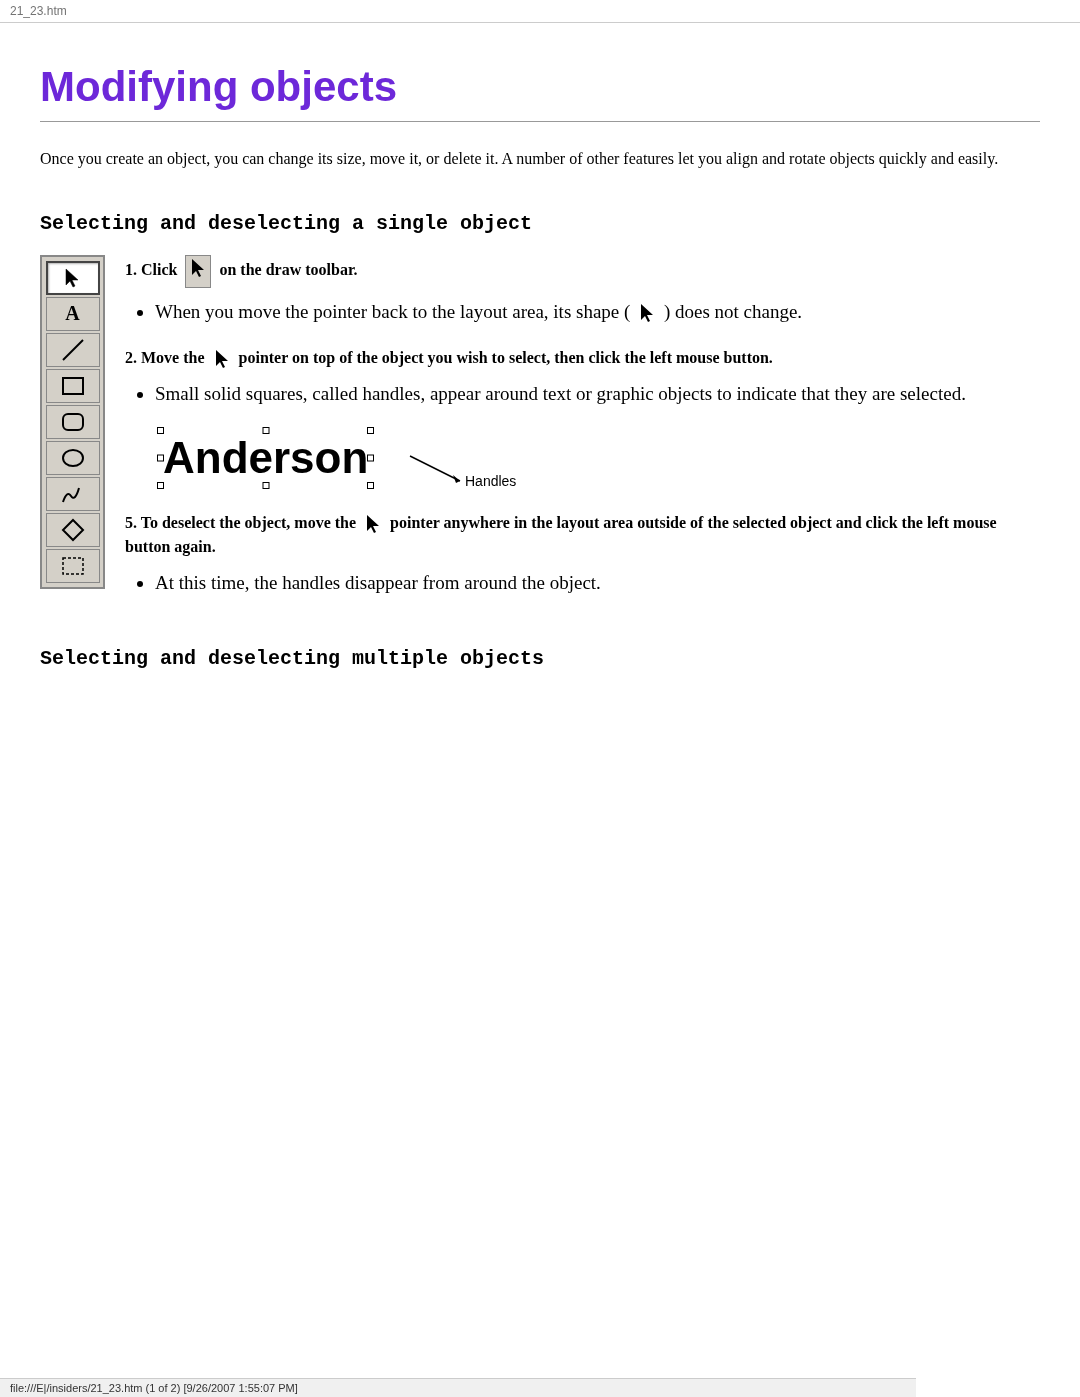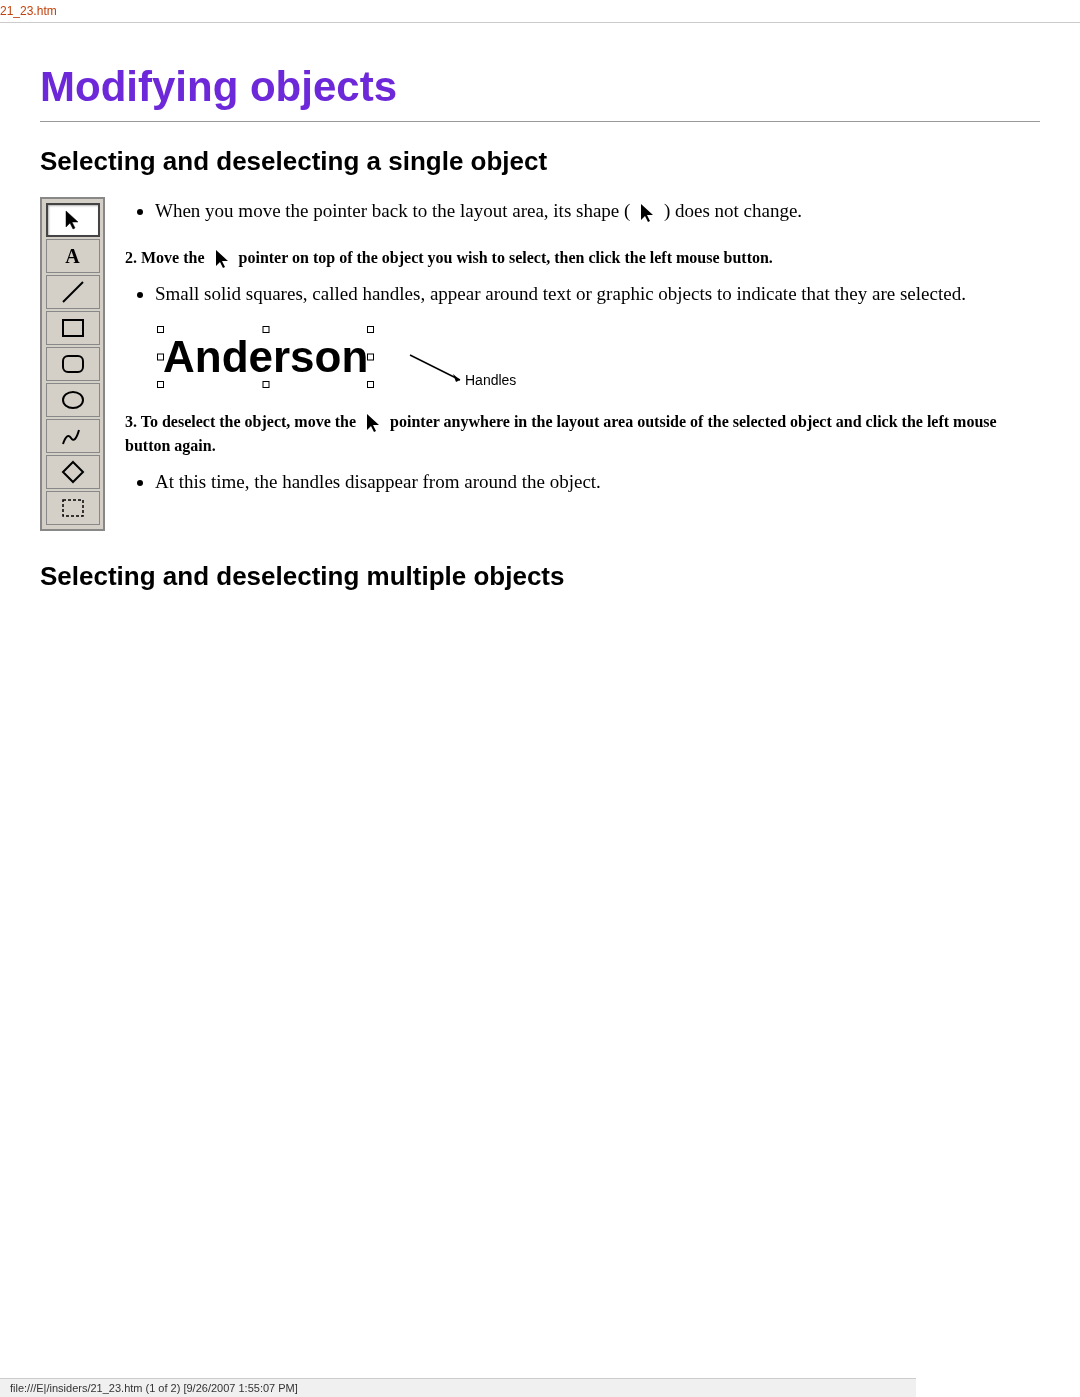--- a/index.html
+++ b/index.html
@@ -10,22 +10,22 @@
       color: #000;
       background: #fff;
       width: 1080px;
       min-height: 1397px;
       position: relative;
     }
 
     .browser-bar {
       font-family: Arial, sans-serif;
       font-size: 12px;
-      color: #c2410c;
-      padding: 4px 0;
+      color: #737373;
+      padding: 4px 10px;
       border-bottom: 1px solid #ccc;
     }
 
     .page-content {
       padding: 20px 40px 40px 40px;
     }
 
     .page-title {
       color: #6d28d9;
       font-size: 42px;
@@ -42,23 +42,23 @@
     }
 
     .intro-text {
       font-size: 16px;
       line-height: 1.6;
       margin-bottom: 40px;
       max-width: 960px;
     }
 
     .section-title {
-      font-size: 26px;
+      font-size: 20px;
       font-weight: bold;
-      font-family: Liberation Sans, sans-serif;
+      font-family: Liberation Mono, monospace;
       margin-bottom: 20px;
     }
 
     .section-with-toolbar {
       display: flex;
       gap: 20px;
       margin-bottom: 30px;
     }
 
     .toolbar-column {
@@ -140,20 +140,21 @@
 
 <div class="browser-bar">
   <span>21_23.htm</span>
 </div>
 
 <div class="page-content">
 
   <h1 class="page-title">Modifying objects</h1>
   <hr class="title-divider">
 
+  <p class="intro-text">Once you create an object, you can change its size, move it, or delete it. A number of other features let you align and rotate objects quickly and easily.</p>
 
   <h2 class="section-title">Selecting and deselecting a single object</h2>
 
   <div class="section-with-toolbar">
 
     <div class="toolbar-column">
       <div class="toolbar-image">
 
         <div class="toolbar-item selected">
           <svg width="22" height="22" viewBox="0 0 22 22">
@@ -205,20 +206,30 @@
           <svg width="28" height="28" viewBox="0 0 28 28">
             <rect x="4" y="6" width="20" height="16" fill="none" stroke="#000" stroke-width="1.5" stroke-dasharray="3,2"></rect>
           </svg>
         </div>
       </div>
     </div>
 
     <div class="content-column">
 
       <div class="step-block">
+        <p class="step-bold">
+          <span>1. Click</span>
+          
+          <span style="display:inline-block; border:1px solid #888; background:#d4d0c8; padding:2px 3px; margin:0 4px; vertical-align:middle;">
+            <svg width="18" height="20" viewBox="0 0 18 20">
+              <polygon points="3,1 3,17 7,13 10,19 12,18 9,12 15,12" fill="#000"></polygon>
+            </svg>
+          </span>
+          <span>on the draw toolbar.</span>
+        </p>
         <ul class="bullet-list">
           <li>
             <span>When you move the pointer back to the layout area, its shape (</span>
             <svg width="18" height="20" viewBox="0 0 18 20" style="display:inline-block; vertical-align:middle; margin:0 3px;">
               <polygon points="3,1 3,17 7,13 10,19 12,18 9,12 15,12" fill="#000"></polygon>
             </svg>
             <span>) does not change.</span>
           </li>
         </ul>
       </div>
@@ -268,21 +279,21 @@
               <line x1="10" y1="5" x2="60" y2="30" stroke="#000" stroke-width="1.5"></line>
               <polygon points="60,30 53,24 56,32" fill="#000"></polygon>
               <text x="65" y="35" font-family="Arial" font-size="14" fill="#000">Handles</text>
             </svg>
           </div>
         </div>
       </div>
 
       <div class="step-block">
         <p class="step-bold">
-          <span>3. To deselect the object, move the</span>
+          <span>5. To deselect the object, move the</span>
           <svg width="18" height="20" viewBox="0 0 18 20" style="display:inline-block; vertical-align:middle; margin:0 4px;">
             <polygon points="3,1 3,17 7,13 10,19 12,18 9,12 15,12" fill="#000"></polygon>
           </svg>
           <span>pointer anywhere in the layout area outside of the selected object and click the left mouse button again.</span>
         </p>
         <ul class="bullet-list">
           <li>At this time, the handles disappear from around the object.</li>
         </ul>
       </div>
 

